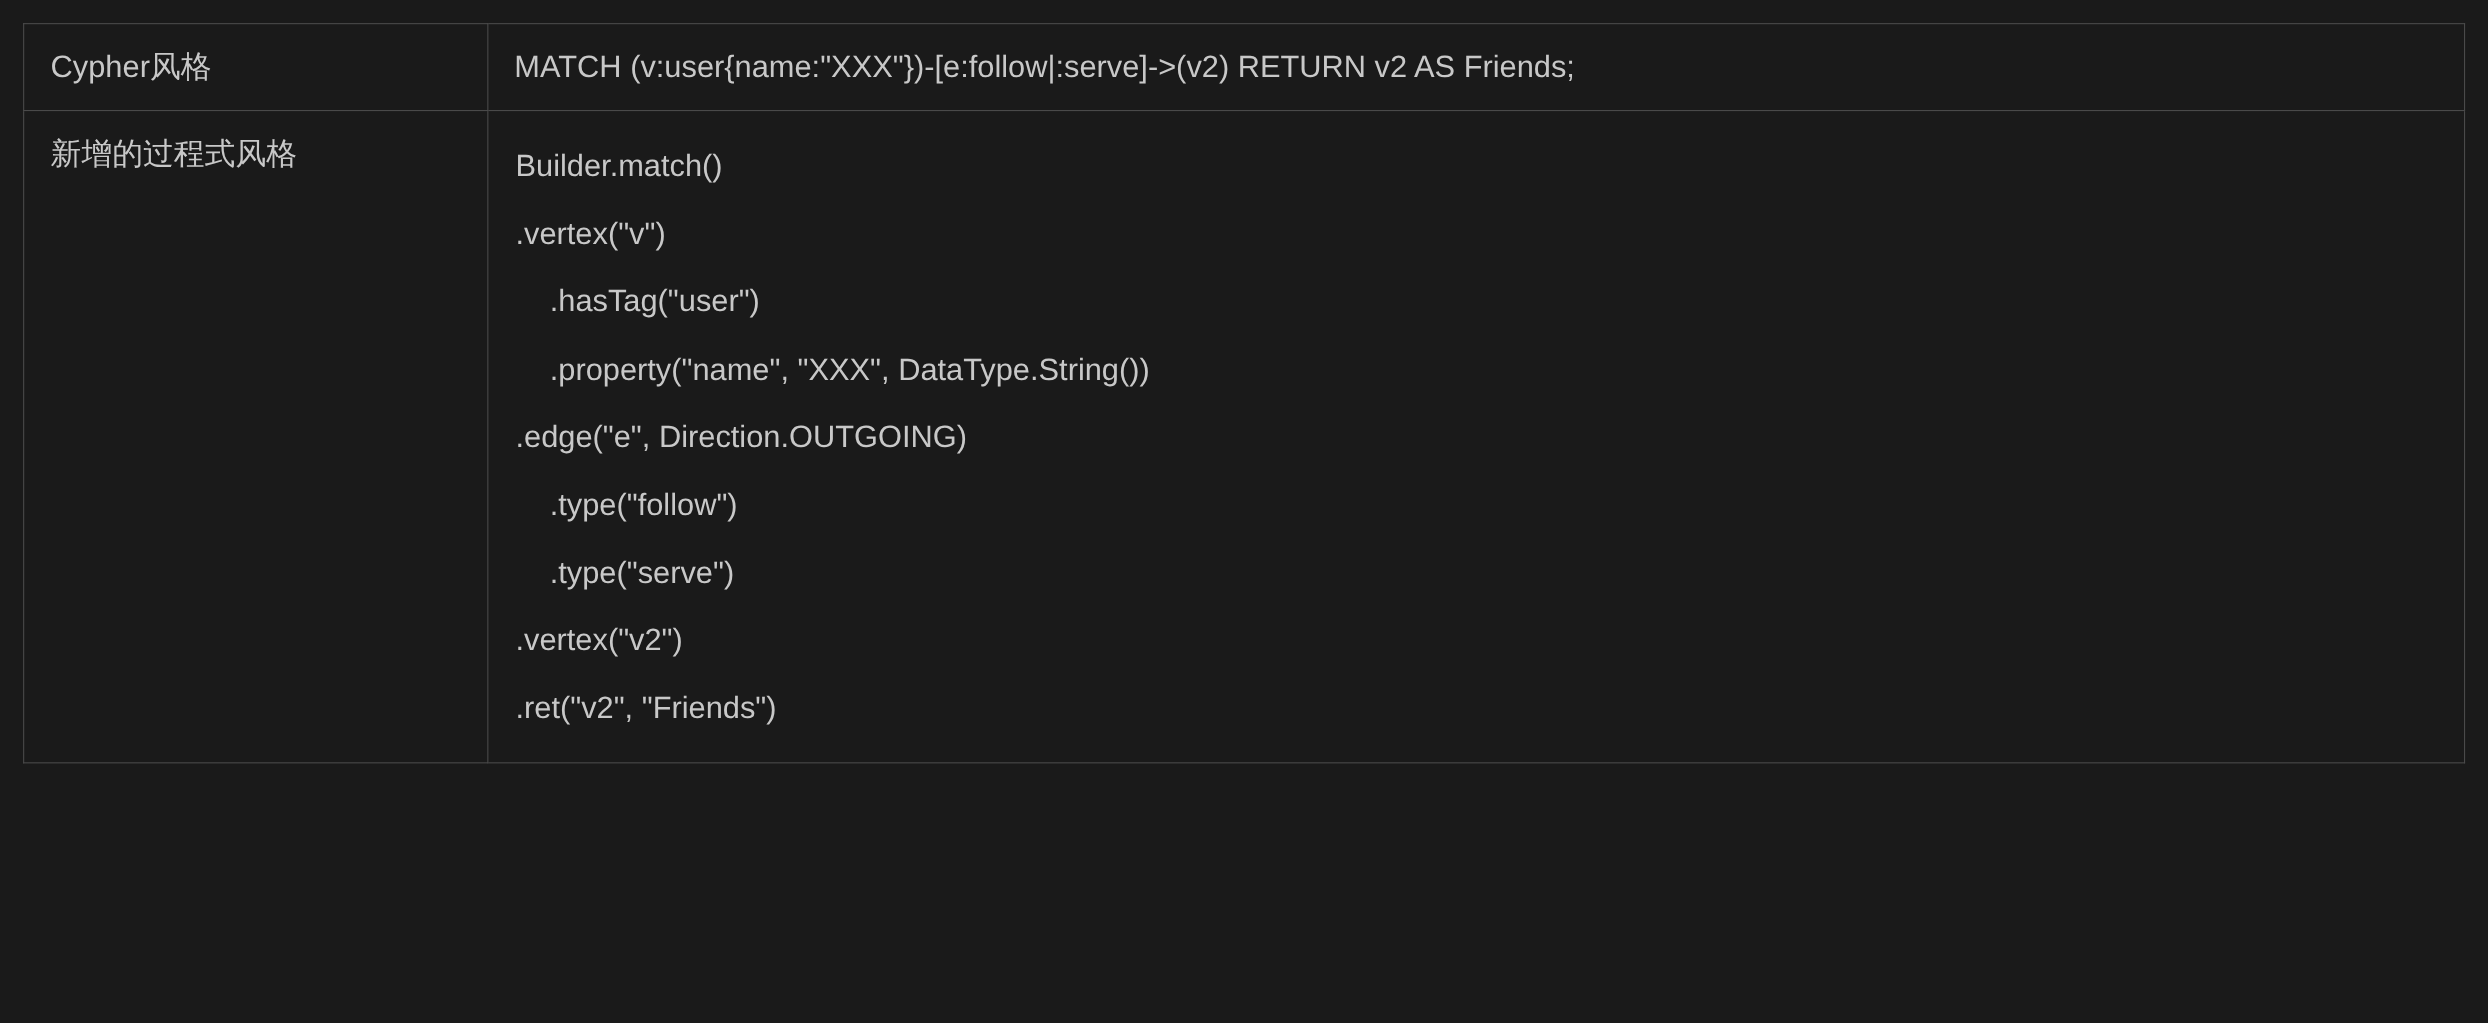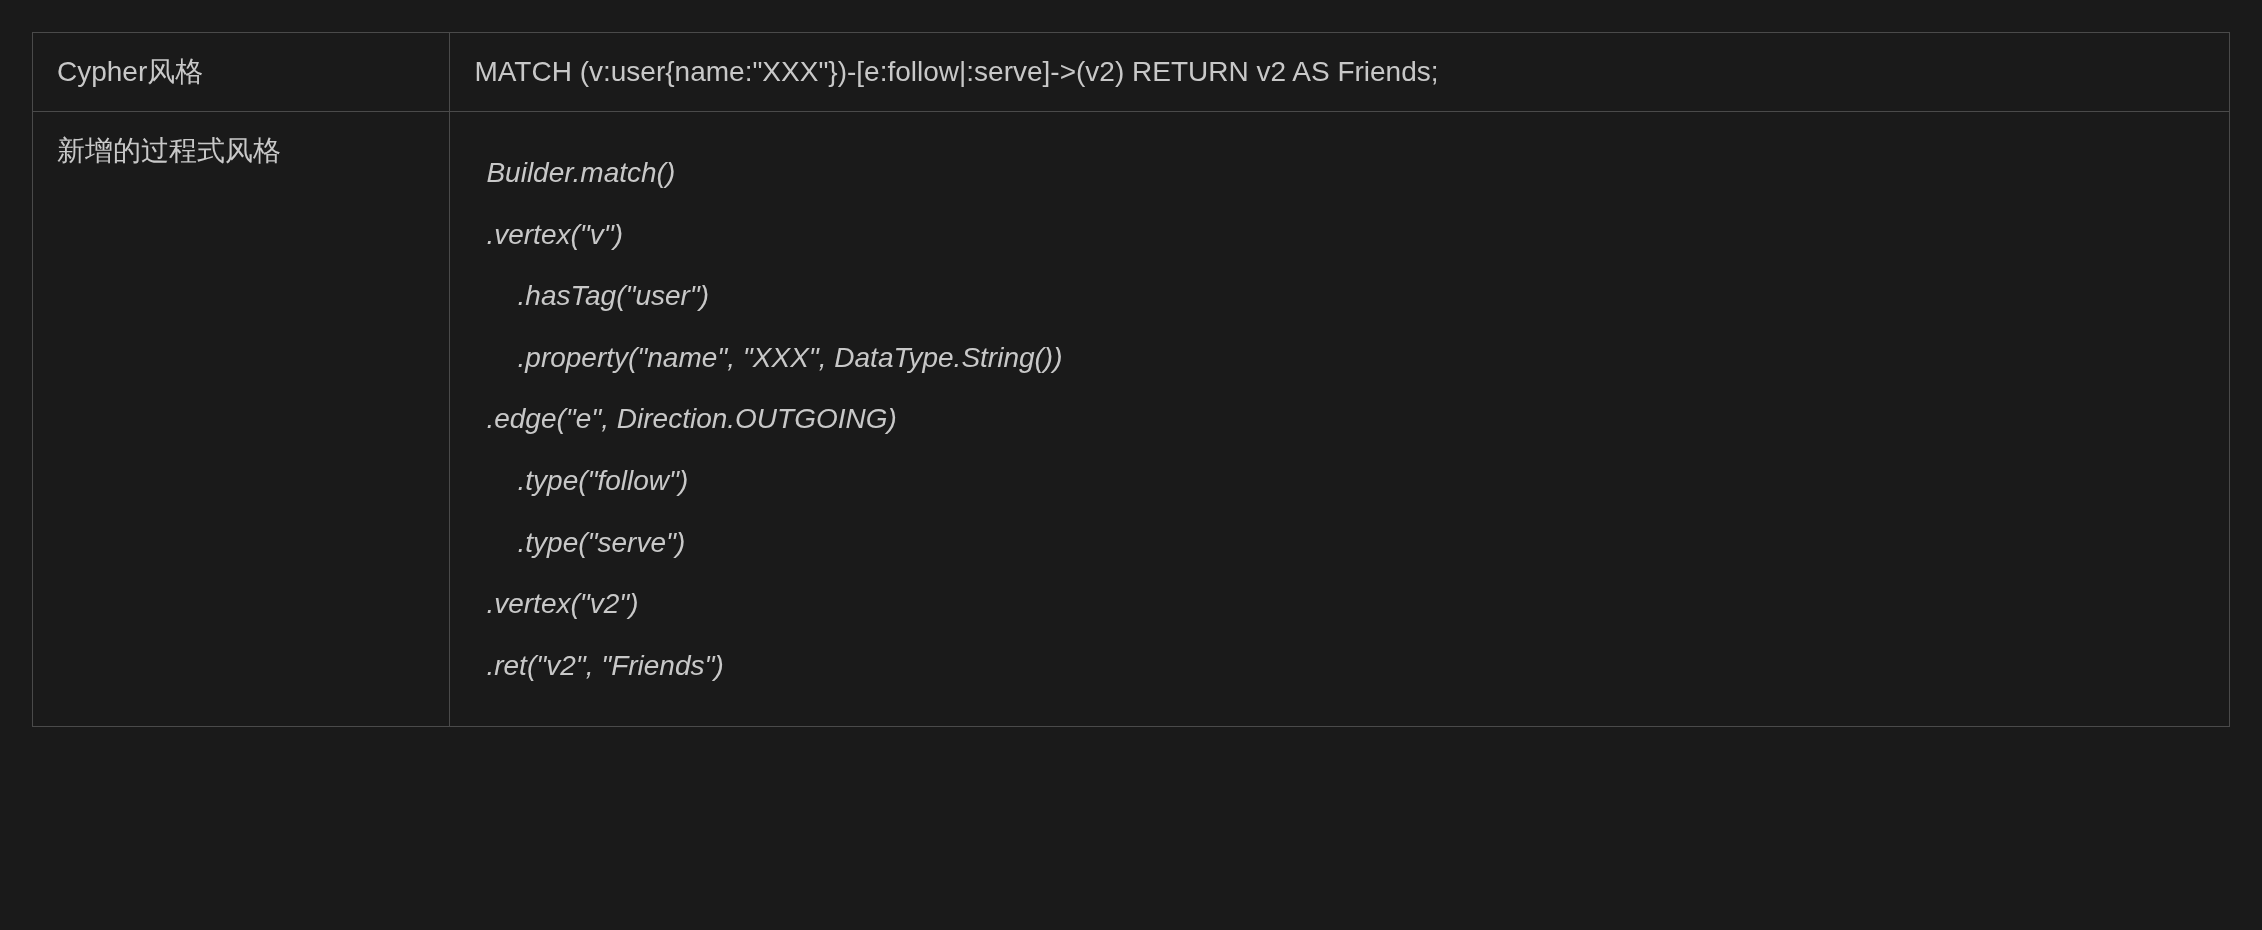--- a/index.html
+++ b/index.html
@@ -1,18 +1,18 @@
 <!DOCTYPE html>
 <html><head>
   <meta charset="utf-8">
   <style>
     * {
       box-sizing: border-box;
       margin: 0;
-      padding: 12px;
+      padding: 1px;
     }
     body {
       background-color: #1a1a1a;
       font-family: -apple-system, BlinkMacSystemFont, "Segoe UI", Helvetica, Arial, sans-serif;
       padding: 20px;
       color: #c8c8c8;
     }
     table {
       width: 100%;
       border-collapse: collapse;
@@ -31,21 +31,20 @@
     }
     td.content-col {
       width: 81%;
       margin-left: 20px;
     }
     .code-block {
       font-family: -apple-system, BlinkMacSystemFont, "Segoe UI", Helvetica, Arial, sans-serif;
       white-space: pre;
       color: #c8c8c8;
       line-height: 2.2;
-      font-style: italic;
     }
   </style>
 </head>
 <body>
 
 <table>
   <tbody>
       <tr>
     <td class="label-col">Cypher风格</td>
     <td class="content-col">MATCH (v:user{name:"XXX"})-[e:follow|:serve]-&gt;(v2)  RETURN v2 AS Friends;</td>

